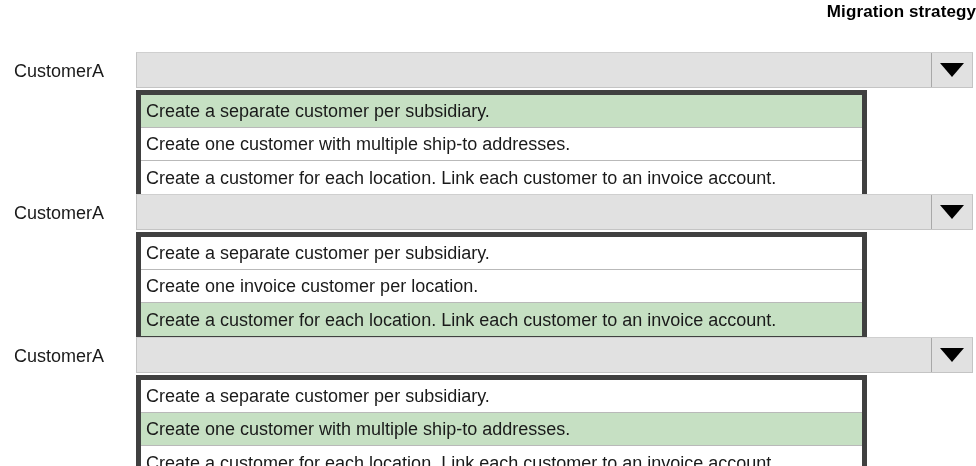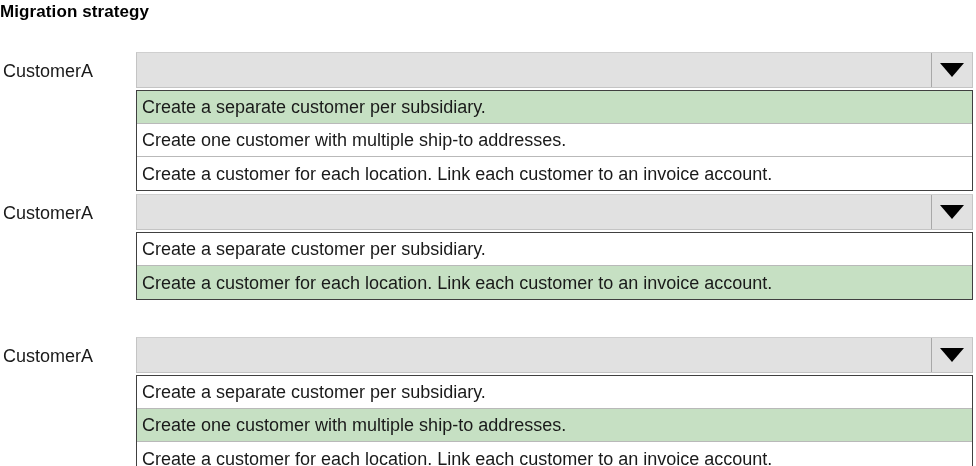--- a/index.html
+++ b/index.html
@@ -14,39 +14,39 @@
     color: #000000;
     overflow: hidden;
     position: relative;
   }
 
   #page-title {
     position: absolute;
     left: 0;
     top: 2px;
     width: 976px;
-    text-align: left;
+    text-align: right;
     font-size: 17px;
     font-weight: bold;
     letter-spacing: 0.1px;
     color: #000000;
   }
 
   .question-group {
     position: absolute;
     left: 0;
     width: 976px;
   }
   .group-a { top: 52px; }
   .group-b { top: 194px; }
   .group-c { top: 337px; }
 
   .row-label {
     position: absolute;
-    left: 3px;
+    left: 14px;
     top: 8px;
     width: 130px;
     font-size: 18px;
     line-height: 22px;
     color: #1a1a1a;
     white-space: nowrap;
   }
 
   .combobox {
     position: absolute;
@@ -83,23 +83,23 @@
     height: 0;
     border-left: 12px solid transparent;
     border-right: 12px solid transparent;
     border-top: 14px solid #000000;
   }
 
   .listbox {
     position: absolute;
     left: 136px;
     top: 38px;
-    width: 837px;
+    width: 731px;
     box-sizing: border-box;
-    border: 1px solid #404040;
+    border: 5px solid #404040;
     background: #ffffff;
   }
   .listbox-option {
     height: 33px;
     box-sizing: border-box;
     display: flex;
     align-items: center;
     padding-left: 5px;
     font-size: 18px;
     line-height: 22px;
@@ -139,20 +139,21 @@
 <div class="question-group group-b">
   <div class="row-label">CustomerA</div>
   <div class="combobox">
     <div class="combobox-value" title=""></div>
     <div class="combobox-arrow">
         <span class="tri"></span>
       </div>
   </div>
   <div class="listbox">
     <div class="listbox-option">Create a separate customer per subsidiary.</div>
+    <div class="listbox-option">Create one invoice customer per location.</div>
     <div class="listbox-option selected">Create a customer for each location. Link each customer to an invoice account.</div>
   </div>
 </div>
 
 <div class="question-group group-c">
   <div class="row-label">CustomerA</div>
   <div class="combobox">
     <div class="combobox-value" title=""></div>
     <div class="combobox-arrow">
         <span class="tri"></span>

